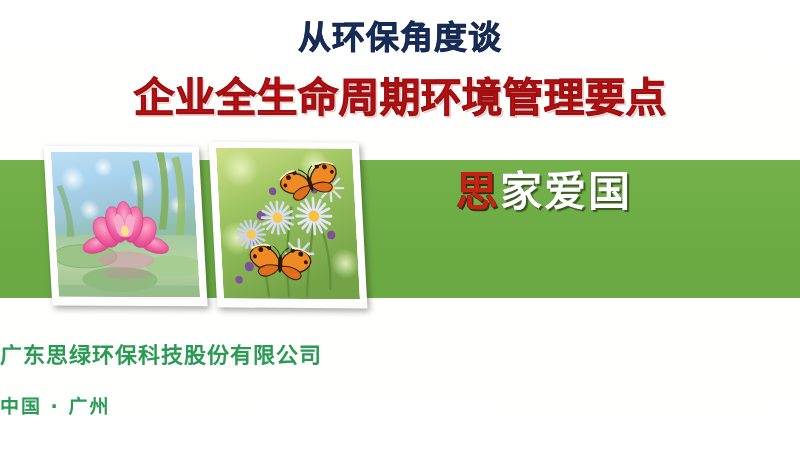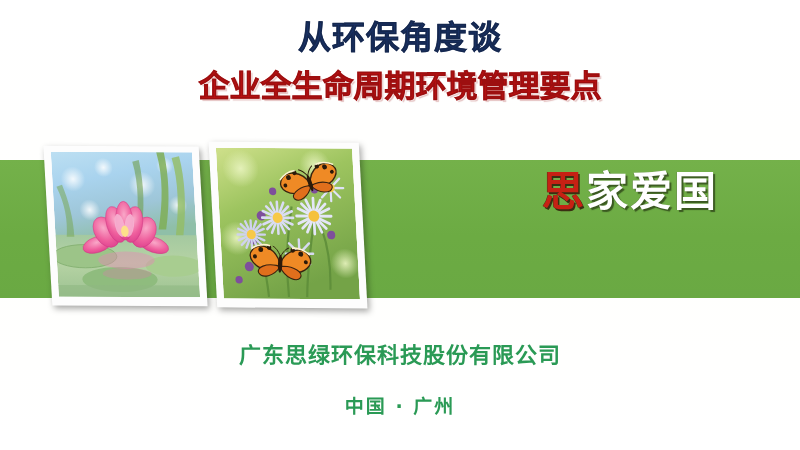--- a/index.html
+++ b/index.html
@@ -39,24 +39,24 @@
     font-size: 33px;
     line-height: 40px;
     letter-spacing: 1px;
     color: #1b3368;
     text-shadow: 1px 1px 0 rgba(255,255,255,0.85),
                  -0.5px -0.5px 0 rgba(10,22,54,0.55);
     -webkit-text-stroke: 0.6px #15284f;
   }
 
   .title-line-2 {
-    margin-top: 2px;
+    margin-top: 14px;
     font-family: "DejaVu Sans", "Liberation Sans", sans-serif;
     font-weight: bold;
-    font-size: 31px;
+    font-size: 41px;
     line-height: 52px;
     letter-spacing: 0px;
     color: #cc1111;
     -webkit-text-stroke: 0.8px #9d0f10;
     text-shadow: 1px 1px 0 rgba(255,255,255,0.6),
                  2px 2px 1px rgba(150,15,15,0.25);
   }
 
   
   .green-band {
@@ -100,24 +100,23 @@
     transform: rotate(-3.0deg) skewY(3.4deg);
     transform-origin: 50% 50%;
   }
 
   
   .art { display:block; width:100%; height:100%; }
 
   
   .slogan {
     position: absolute;
-    left: 470px;
+    left: 456px;
     top: 162px;
     width: 320px;
-    text-align: center;
   }
   .slogan-line {
     font-family: "DejaVu Serif", "Liberation Serif", serif;
     font-weight: bold;
     font-size: 42px;
     line-height: 60px;
     letter-spacing: 2px;
     white-space: nowrap;
   }
   .slogan-head {
@@ -130,21 +129,21 @@
     text-shadow: 2px 2px 1px rgba(40,60,20,0.75),
                  -0.5px -0.5px 0 rgba(60,80,35,0.5);
   }
 
   
   .footer {
     position: absolute;
     left: 0;
     top: 340px;
     width: 800px;
-    text-align: center;
+    text-align: left;
   }
   .company-name {
     font-family: "DejaVu Sans", "Liberation Sans", sans-serif;
     font-weight: bold;
     font-size: 22px;
     line-height: 32px;
     letter-spacing: 1px;
     color: #2a9a55;
   }
   .company-location {

